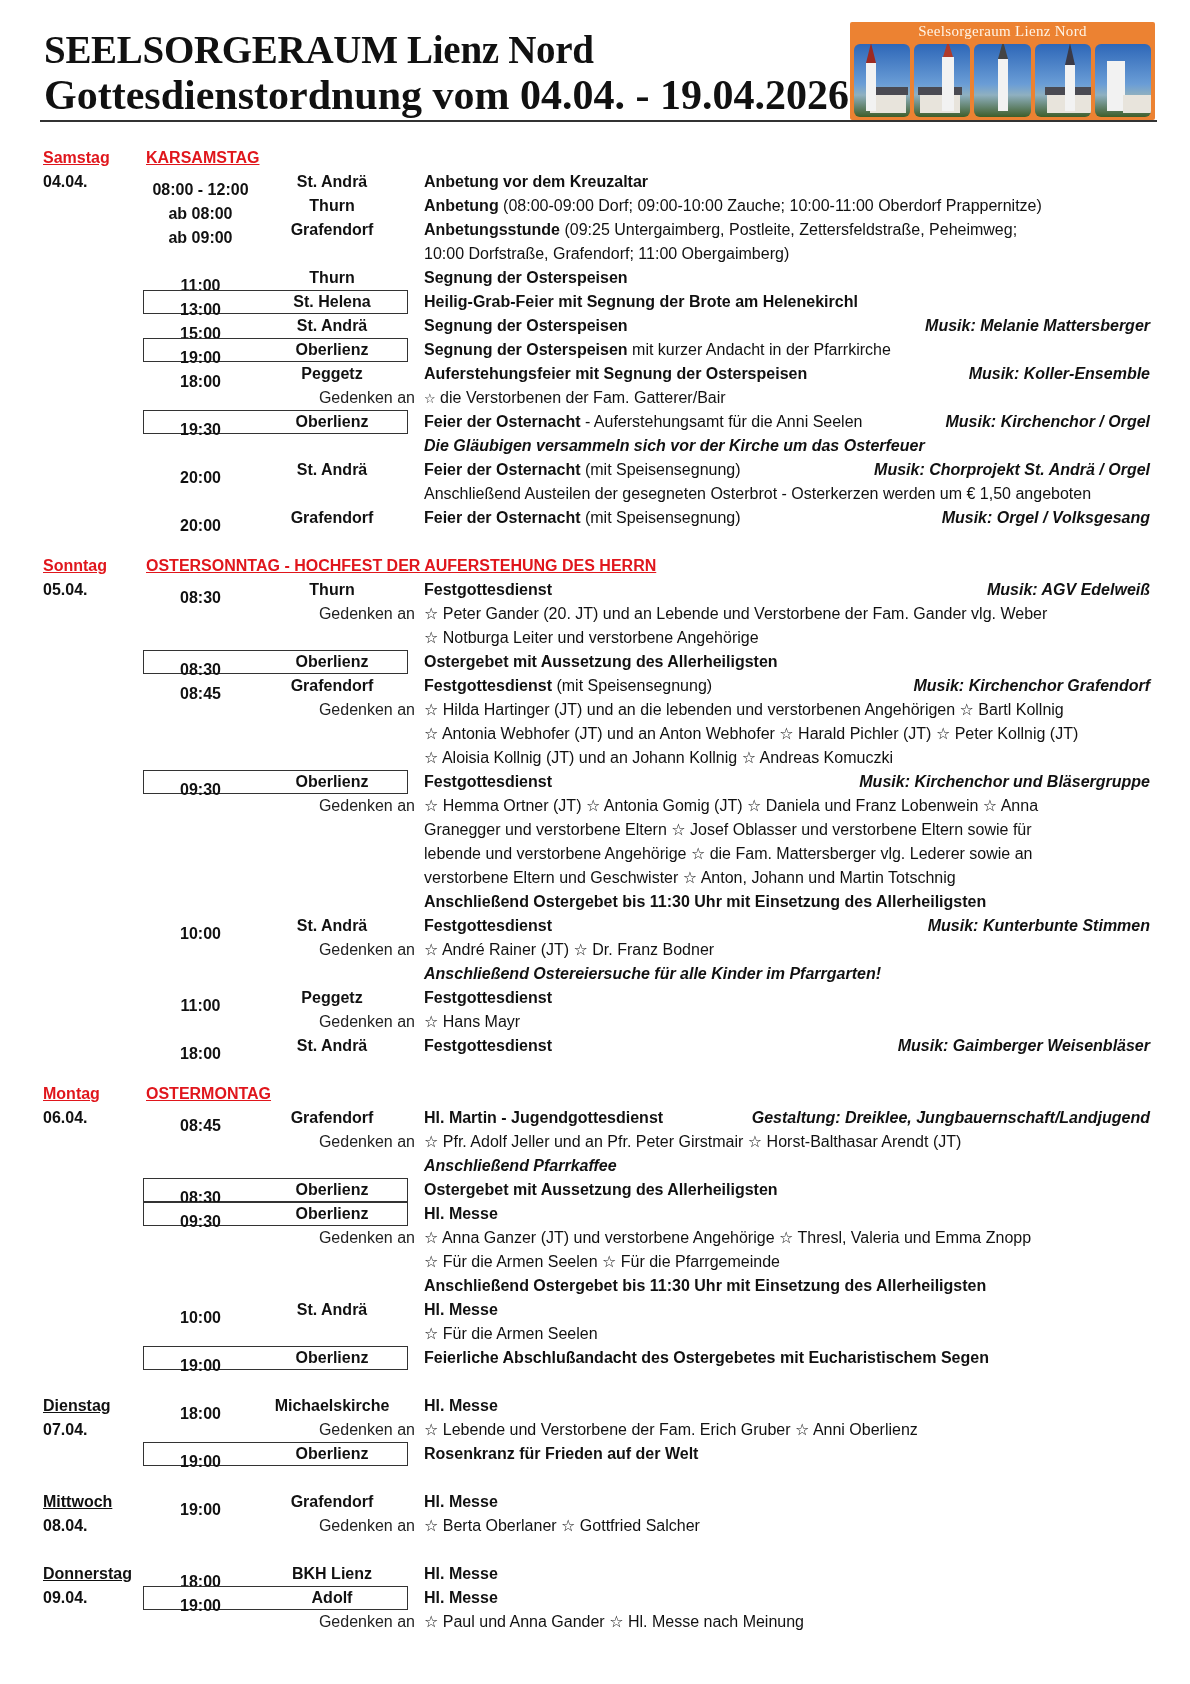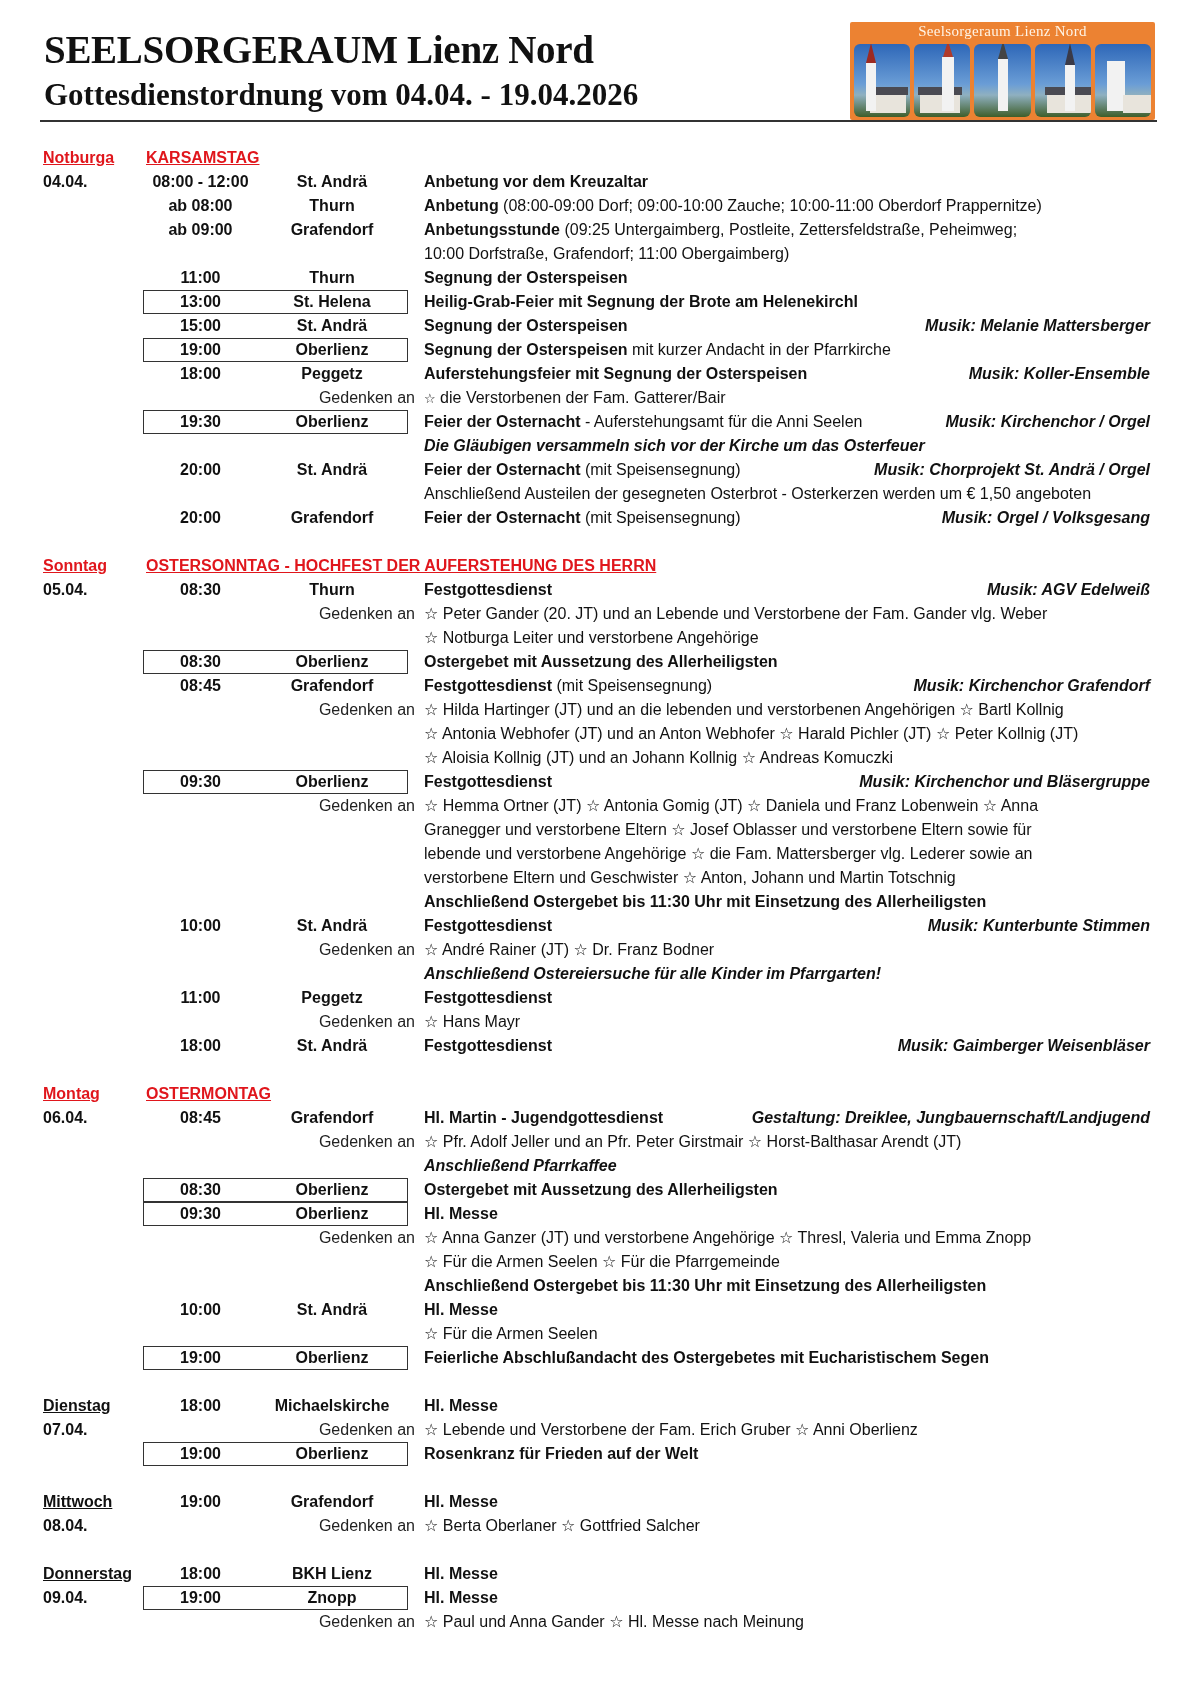--- a/index.html
+++ b/index.html
@@ -1,38 +1,38 @@
 <!DOCTYPE html>
 <html><head>
 <meta charset="utf-8">
 <style>
   html, body { margin: 0; padding: 0; background: #ffffff; }
   body { width: 1190px; height: 1684px; position: relative; overflow: hidden; color: #111; }
   .header { position: absolute; left: 44px; top: 26px; }
   .title1 { font-family: "Liberation Serif", "DejaVu Serif", serif; font-weight: bold; font-size: 39px; line-height: 48px; letter-spacing: -0.3px; color: #111; }
-  .title2 { font-family: "Liberation Serif", "DejaVu Serif", serif; font-weight: bold; font-size: 31px; line-height: 38px; color: #111; margin-top: 2px; }
+  .title2 { font-family: "Liberation Serif", "DejaVu Serif", serif; font-weight: bold; font-size: 42px; line-height: 38px; color: #111; margin-top: 2px; }
   .rule { position: absolute; left: 40px; top: 120px; width: 1117px; height: 2px; background: #333; }
   .banner { position: absolute; left: 850px; top: 22px; width: 305px; height: 98px; background: #ec8232; border-radius: 2px; }
   .banner-title { position: absolute; left: 0; right: 0; top: 1px; text-align: center; font-family: "Liberation Serif", "DejaVu Serif", serif; font-size: 15px; color: #fff4e6; letter-spacing: 0.3px; }
   .pics { position: absolute; left: 4px; right: 4px; top: 22px; bottom: 3px; display: flex; gap: 4px; }
   .pic { flex: 1; border-radius: 6px; position: relative; overflow: hidden; background: linear-gradient(180deg, #2e67b8 0%, #6a9dd6 55%, #8fb0c0 70%, #3e5e2a 100%); }
   .pic .tower { position: absolute; bottom: 6px; width: 10px; background: #f2f2f2; }
   .pic .spire { position: absolute; width: 0; height: 0; border-left: 5px solid transparent; border-right: 5px solid transparent; }
   .pic .nave { position: absolute; bottom: 4px; height: 18px; background: #e8e4dc; }
   .pic .roof { position: absolute; height: 8px; background: #4a4a52; }
 
   .content { position: absolute; left: 0; top: 146px; width: 1190px;
     font-family: "Liberation Sans", "DejaVu Sans", sans-serif; font-size: 16px; }
   .row { position: relative; height: 24px; line-height: 24px; white-space: nowrap; }
   .gap { height: 24px; }
   .c-day { position: absolute; left: 43px; font-weight: bold; }
   .c-day.red { color: #e0161c; text-decoration: underline; }
   .c-day.ul { text-decoration: underline; }
   .c-feast { position: absolute; left: 146px; font-weight: bold; color: #e0161c; text-decoration: underline; }
-  .c-time { position: absolute; left: 143px; width: 115px; text-align: center; font-weight: bold; }
+  .c-time { position: absolute; left: 143px; width: 115px; text-align: center; font-weight: bold; margin-top: 8px; }
   .c-place { position: absolute; left: 258px; width: 148px; text-align: center; font-weight: bold; }
   .c-ged { position: absolute; right: 775px; color: #222; }
   .c-desc { position: absolute; left: 424px; color: #111; }
   .c-desc b { font-weight: bold; }
   .c-desc.bold { font-weight: bold; }
   .c-desc.ital { }
   .c-desc.boldital { font-weight: bold; font-style: italic; }
   .c-music { position: absolute; right: 40px; font-weight: bold; font-style: italic; }
   .box { position: absolute; left: 143px; width: 263px; top: 0; height: 22px; border: 1.5px solid #333; box-sizing: content-box; }
   .star { font-family: "DejaVu Sans", sans-serif; font-size: 13px; }
@@ -75,21 +75,21 @@
       <div class="tower" style="left:12px;height:50px;width:18px;"></div>
       <div class="nave" style="left:28px;width:28px;"></div>
     </div>
   </div>
 </div>
 
 <div class="content">
 
   <section>
     <div class="row">
-      <span class="c-day red">Notburga</span>
+      <span class="c-day red">Samstag</span>
       <span class="c-feast">KARSAMSTAG</span>
     </div>
     <div class="row">
       <span class="c-day">04.04.</span>
       <span class="c-time">08:00 - 12:00</span>
       <span class="c-place">St. Andrä</span>
       <span class="c-desc bold">Anbetung vor dem Kreuzaltar</span>
     </div>
     <div class="row">
       <span class="c-time">ab 08:00</span>
@@ -363,21 +363,21 @@
     <div class="row">
       <span class="c-day ul">Donnerstag</span>
       <span class="c-time">18:00</span>
       <span class="c-place">BKH Lienz</span>
       <span class="c-desc bold">Hl. Messe</span>
     </div>
     <div class="row">
       <span class="c-day">09.04.</span>
       <div class="box"></div>
       <span class="c-time">19:00</span>
-      <span class="c-place">Znopp</span>
+      <span class="c-place">Adolf</span>
       <span class="c-desc bold">Hl. Messe</span>
     </div>
     <div class="row">
       <span class="c-ged">Gedenken an</span>
       <span class="c-desc">☆ Paul und Anna Gander  ☆ Hl. Messe nach Meinung</span>
     </div>
   </section>
 
 </div>
 

